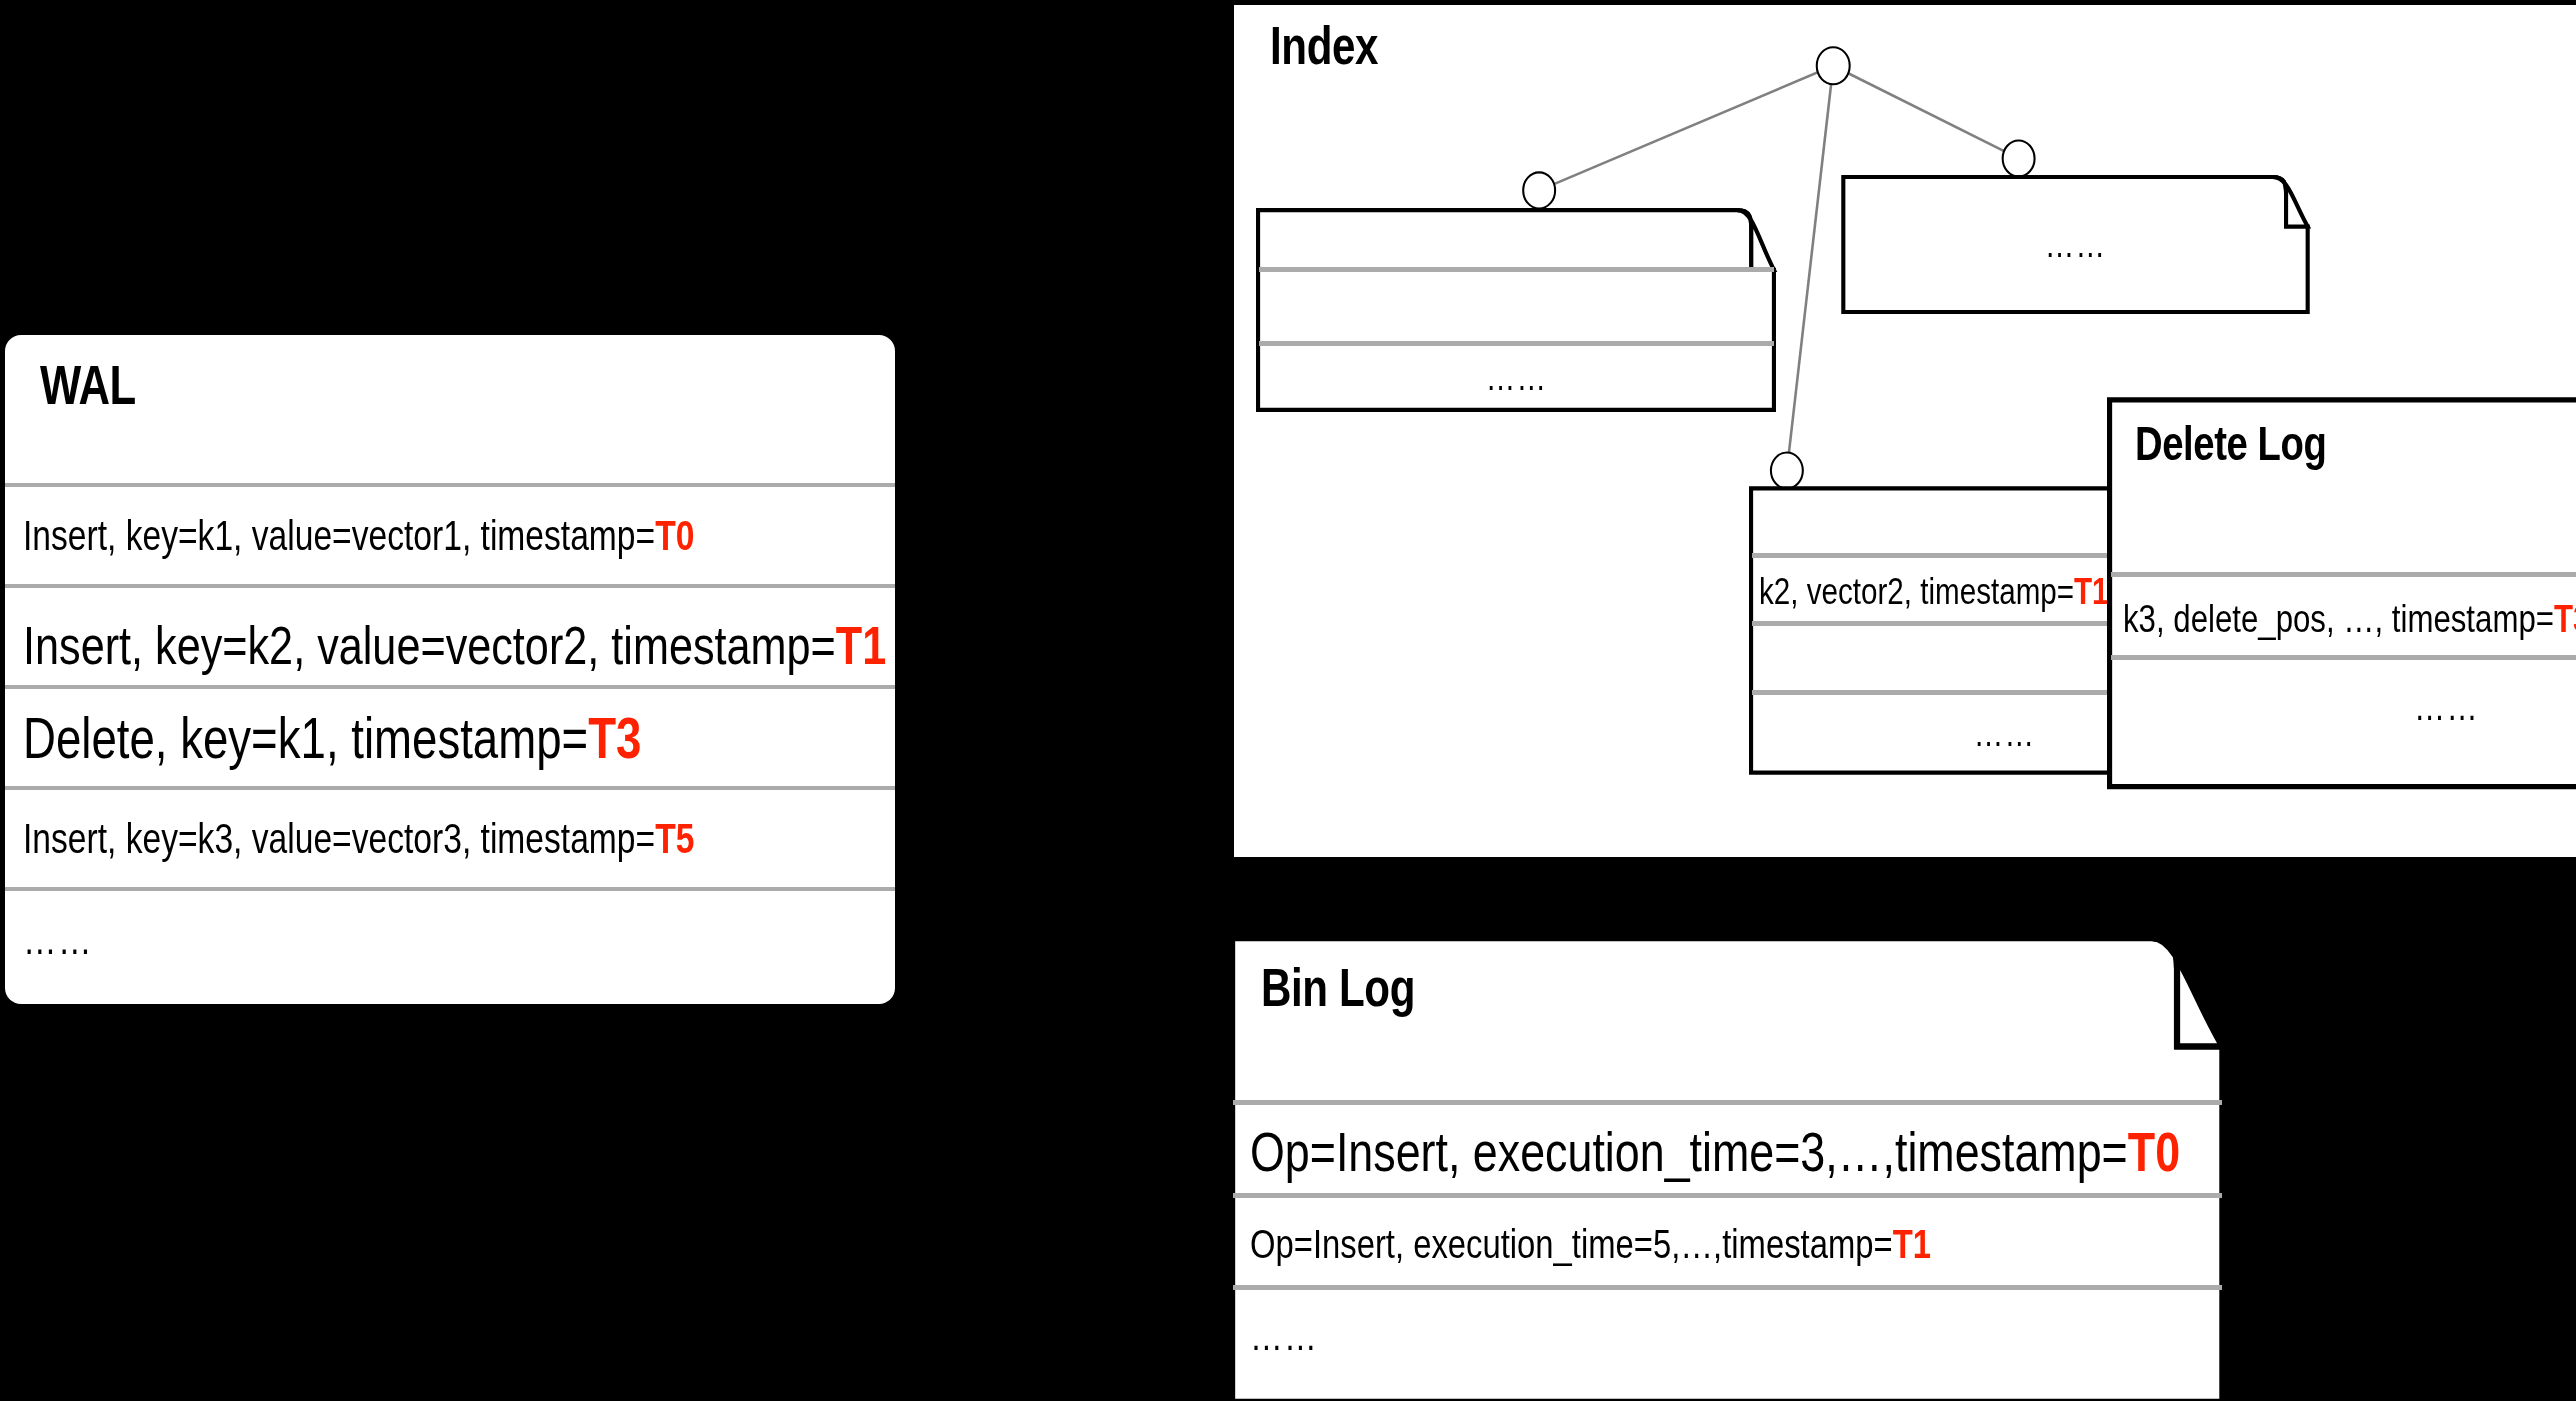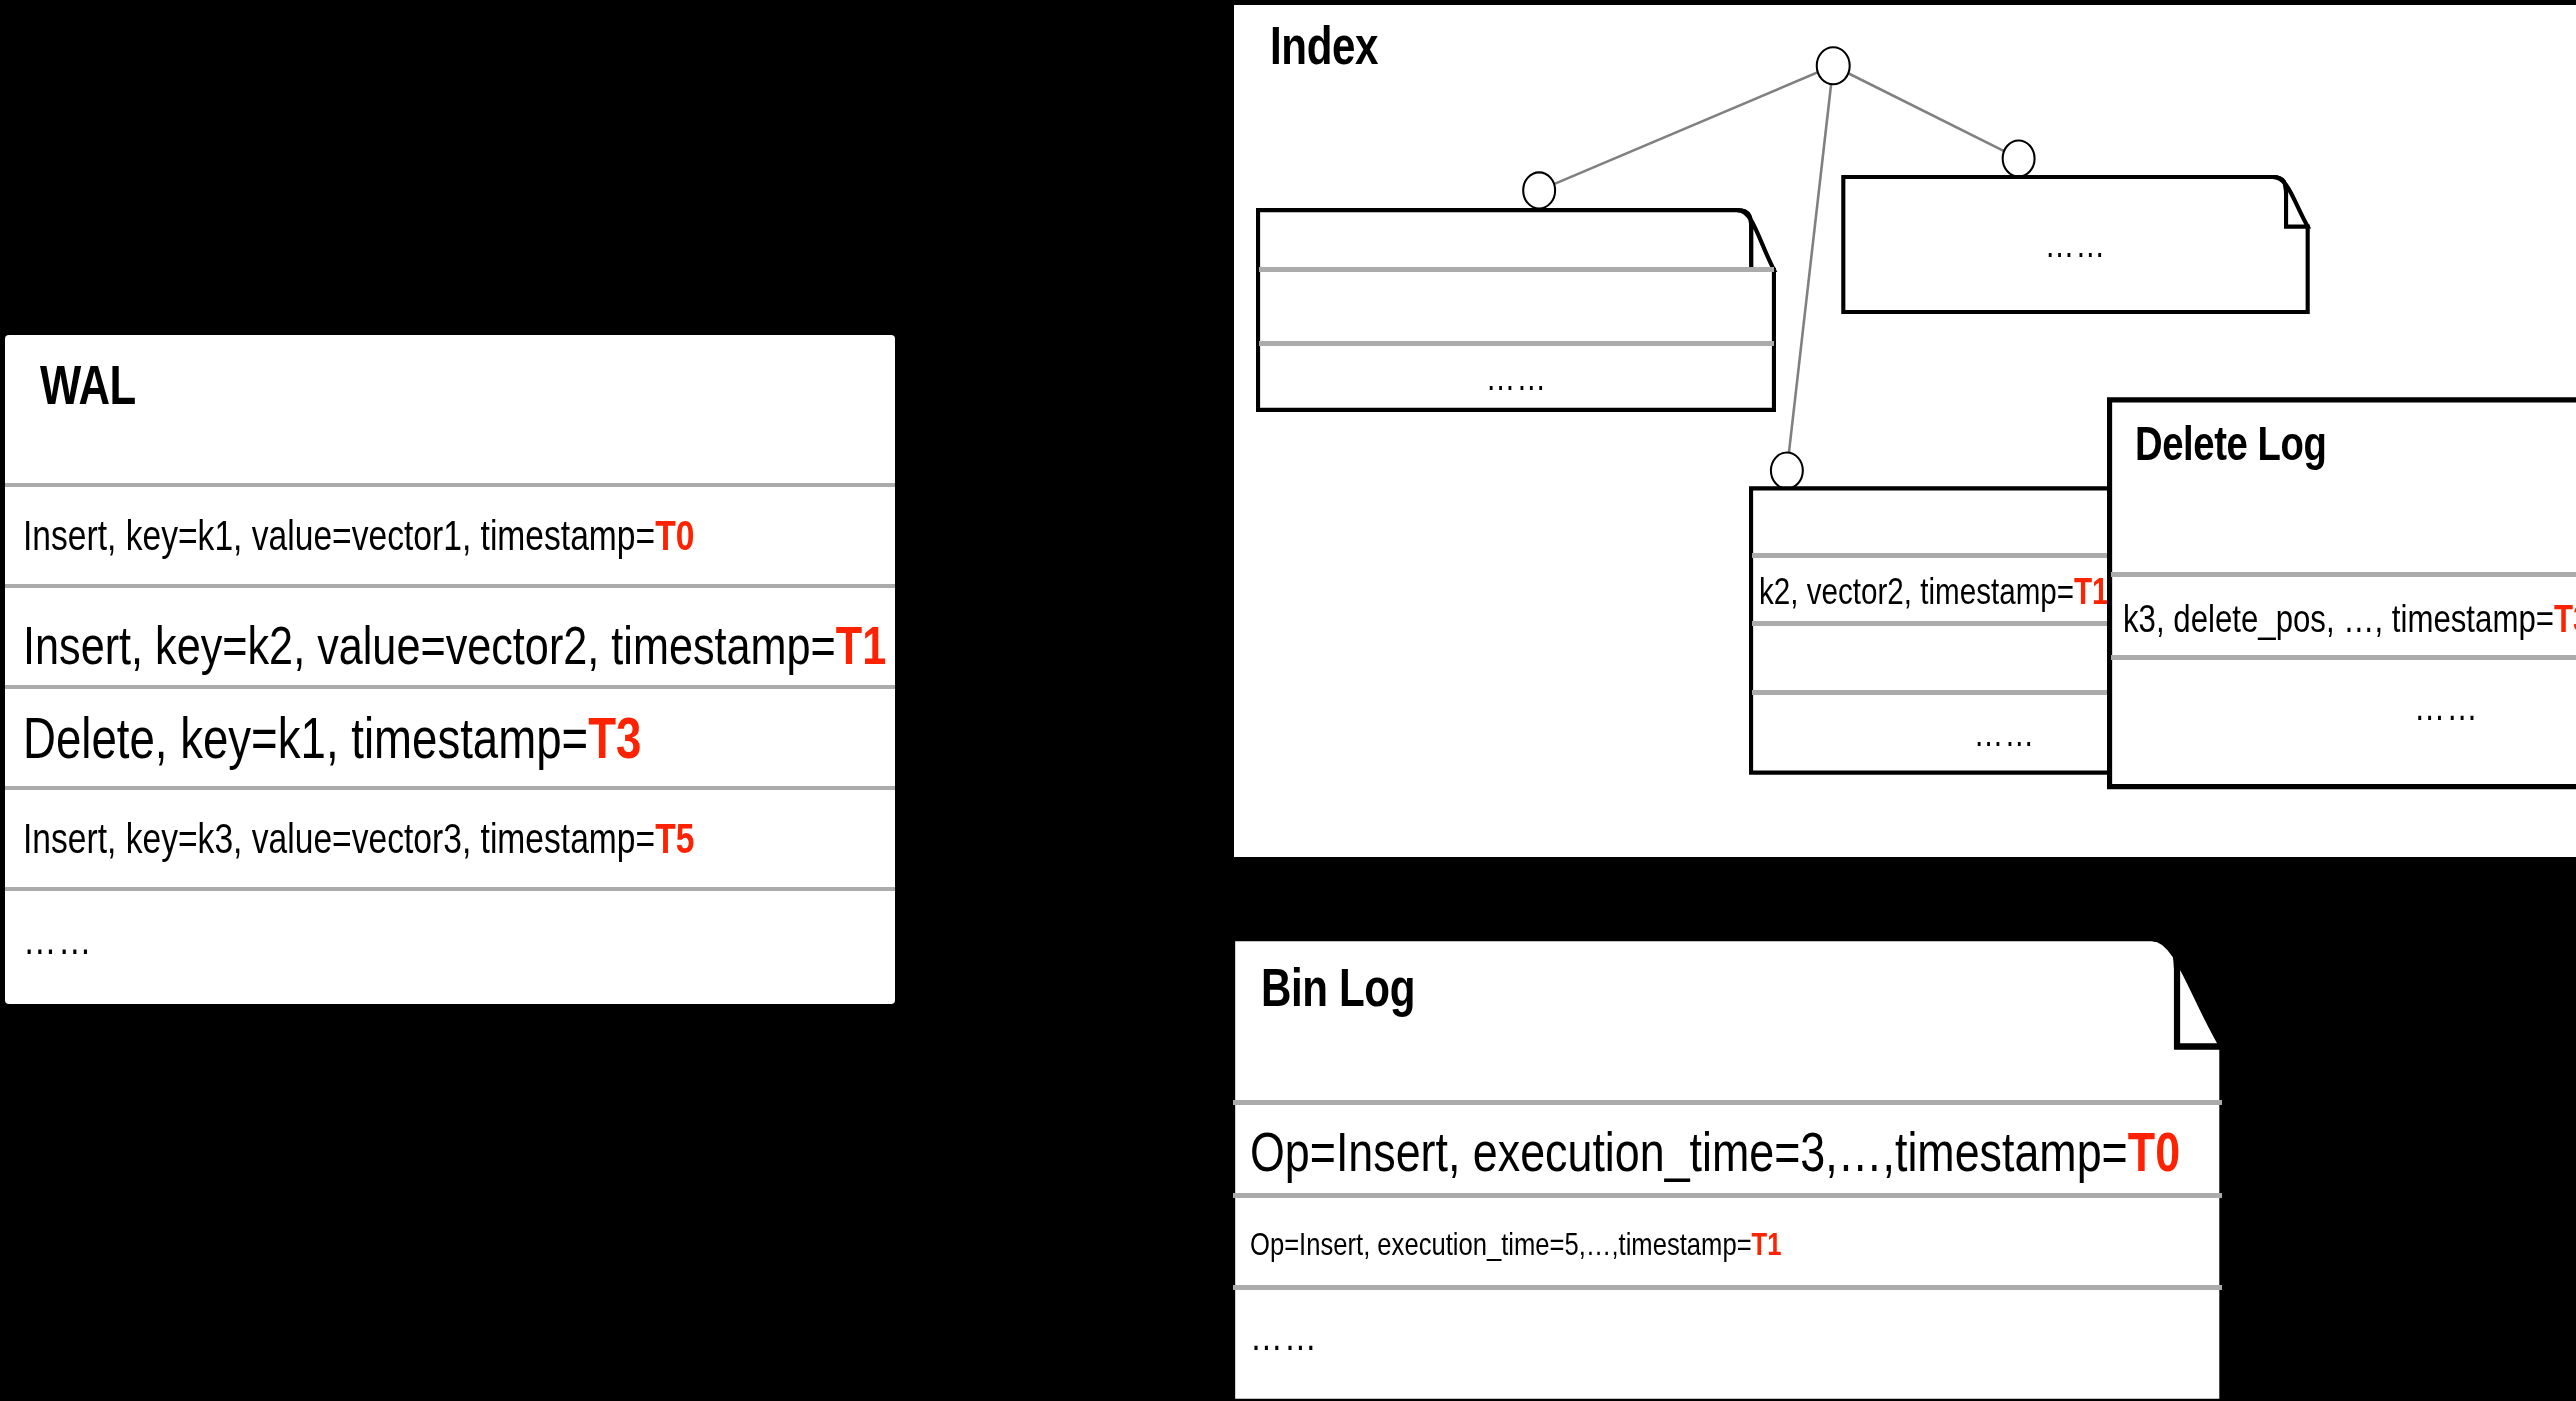--- a/index.html
+++ b/index.html
@@ -1,21 +1,21 @@
 <!DOCTYPE html>
 <html style="font-size:8.2px"><head>
 <meta charset="utf-8">
 <style>
   html,body{margin:0;padding:0;background:#000;}
   body{
     width:2817px;height:1402px;position:relative;overflow:hidden;
     font-family:"Liberation Sans","DejaVu Sans",sans-serif;
   }
   .panel{position:absolute;background:#fff;box-sizing:border-box;}
-  .wal-panel{border-radius:4px;}
+  .wal-panel{border-radius:16px;}
   .title{
     position:absolute;font-weight:bold;color:#000;
     letter-spacing:-0.5px;white-space:nowrap;
     transform:scaleX(0.78);transform-origin:left center;
   }
   .row{
     position:absolute;box-sizing:border-box;
     display:flex;align-items:center;
     color:#000;white-space:nowrap;
     transform-origin:left center;
@@ -146,21 +146,21 @@
     <path d="M1792 6 C1840 6 1867 112 1928 216 L1840 216 L1840 66 C1840 34 1836 6 1792 6 Z" fill="#FFFFFF" stroke="#000000" stroke-width="12"></path>
   </svg>
   <div class="title" style="left:32px;top:19.6px;font-size:54px;line-height:64px;">Bin Log</div>
 
   <div class="sep" style="left:4.1px;top:165px;width:989px;height:5.2px;"></div>
   <div class="cardrow" style="left:20.6px;top:170px;width:974px;height:93px;font-size:56px;">
     <span class="shrink"><span>Op=Insert, execution_time=3,…,timestamp=</span><span class="ts">T0</span></span>
   </div>
 
   <div class="sep" style="left:4.1px;top:258px;width:989px;height:5.2px;"></div>
-  <div class="cardrow" style="left:20.6px;top:263px;width:974px;height:93px;font-size:32px;">
+  <div class="cardrow" style="left:20.6px;top:263px;width:974px;height:93px;font-size:41px;">
     <span class="shrink"><span>Op=Insert, execution_time=5,…,timestamp=</span><span class="ts">T1</span></span>
   </div>
 
   <div class="sep" style="left:4.1px;top:350px;width:989px;height:5.2px;"></div>
   <div class="cardrow" style="left:20.6px;top:355px;width:974px;height:93px;font-size:41px;">
     <span class="shrink dots">……</span>
   </div>
 </div>
 
 

